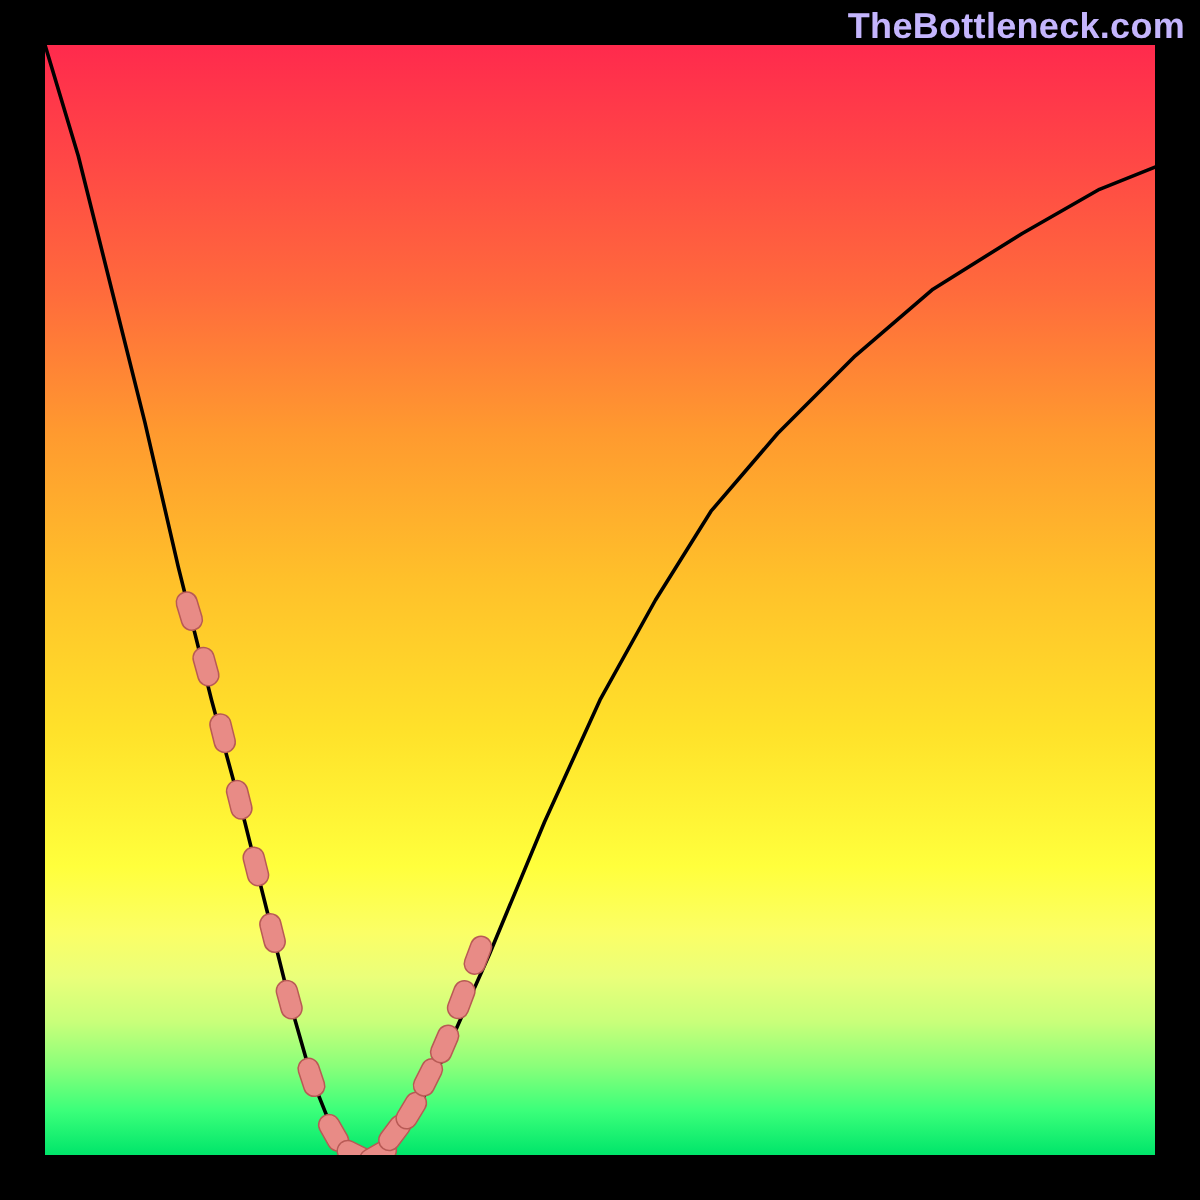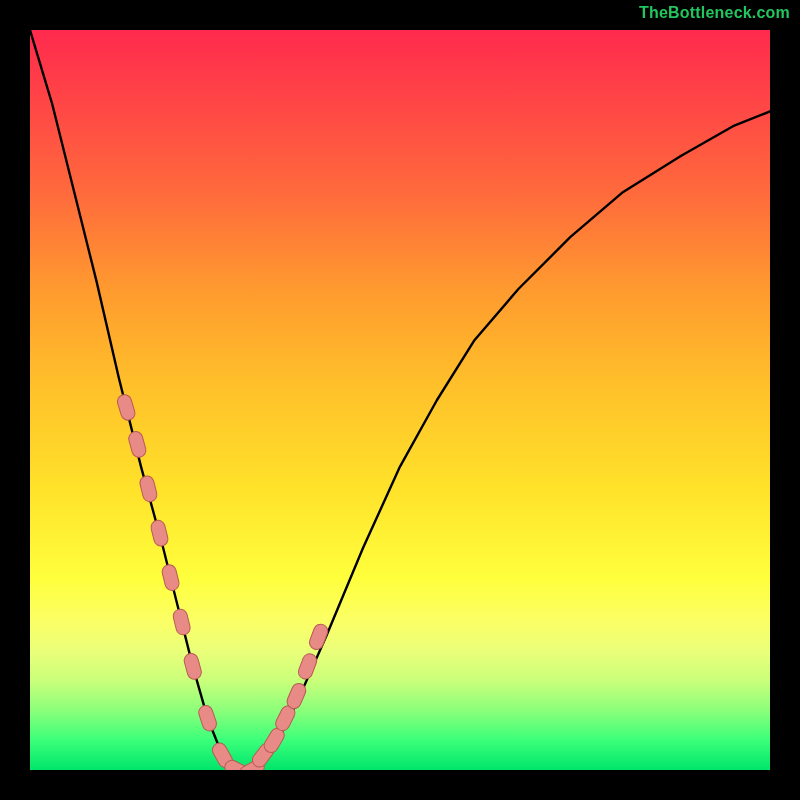--- a/index.html
+++ b/index.html
@@ -39,22 +39,22 @@
       #c9ff7a 88%,
       #8aff7a 92%,
       #3bff7a 96%,
       #00e56a 100%
     );
   }
   .attrib {
     position: absolute;
     top: 4px;
     right: 10px;
-    color: #22c55e;
-    font-size: 16px;
+    color: #c4b5fd;
+    font-size: 24px;
     font-weight: 600;
     letter-spacing: 0.2px;
   }
   svg.curve {
     position: absolute;
     top: 0;
     left: 0;
   }
 </style>
 </head>

